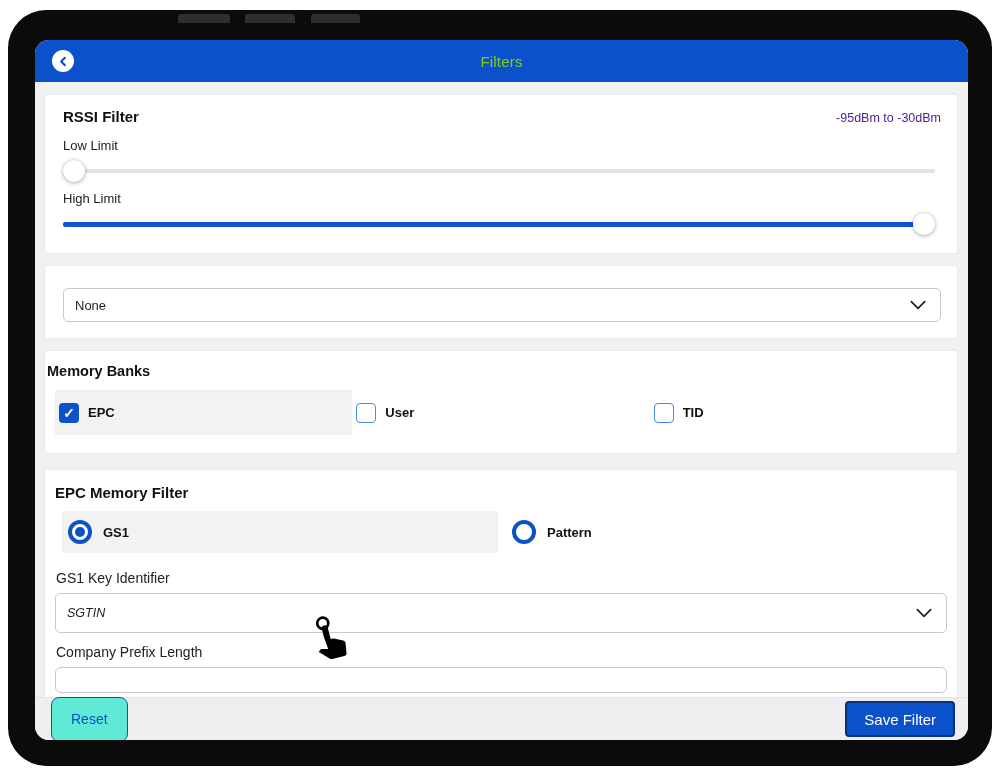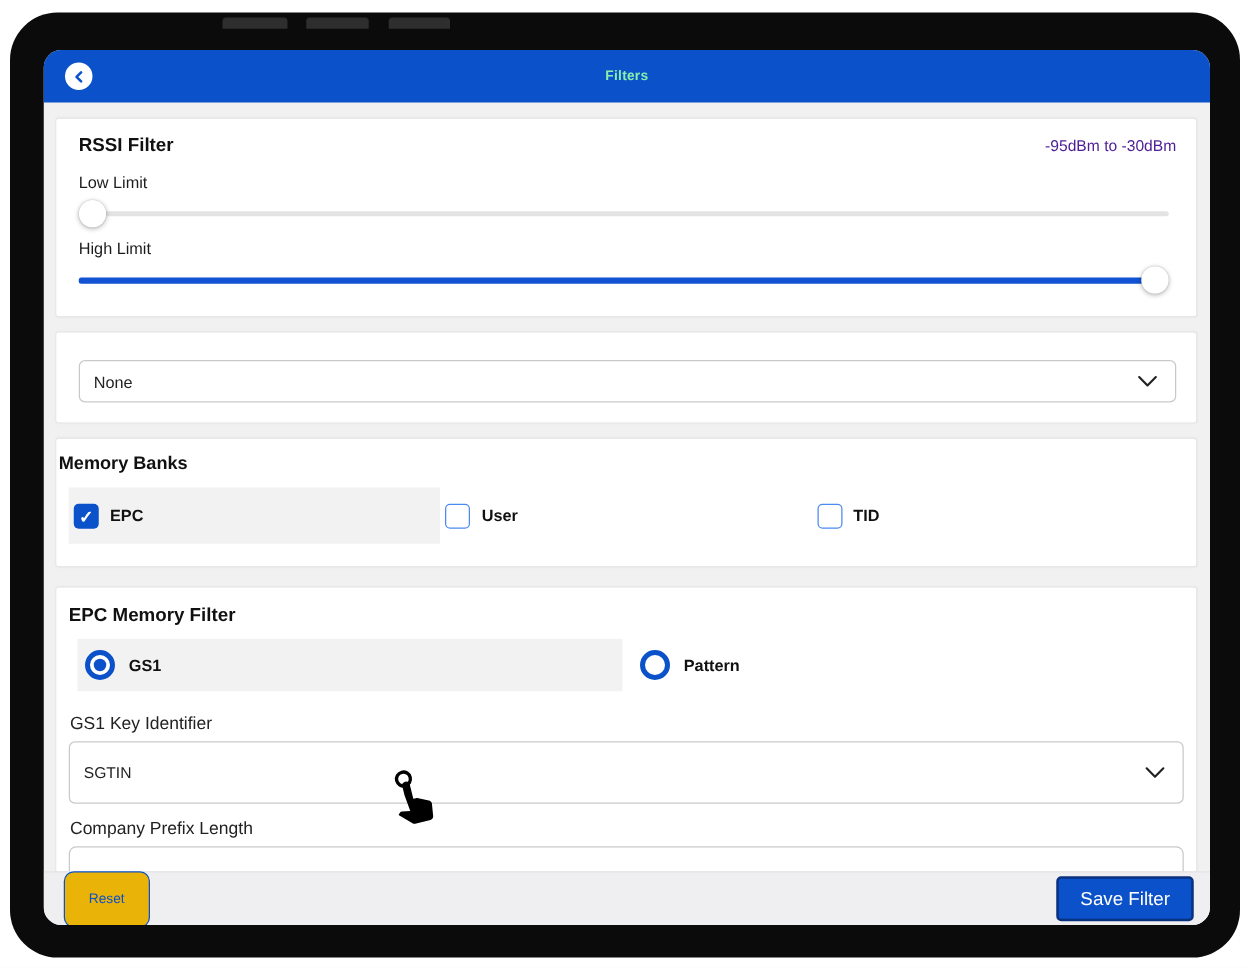--- a/index.html
+++ b/index.html
@@ -11,21 +11,21 @@
   .top-tab { position:absolute; top:4px; height:9px; background:#2e2e2e; border-radius:3px 3px 0 0; }
   .tab1 { left:170px; width:52px; }
   .tab2 { left:237px; width:50px; }
   .tab3 { left:303px; width:49px; }
 
   
   .screen { position:absolute; left:35px; top:40px; width:933px; height:700px; background:#f1f1f2; border-radius:14px; overflow:hidden; }
 
   
   .hdr { position:relative; height:42px; background:#0b51c9; display:flex; align-items:center; justify-content:center; }
-  .hdr-title { color:#86efac; font-size:11px; font-weight:bold; letter-spacing:.2px; }
+  .hdr-title { color:#84cc16; font-size:15px; font-weight:normal; letter-spacing:.2px; }
   .back-btn { position:absolute; left:17px; top:10px; width:22px; height:22px; background:#fff; border-radius:50%; display:flex; align-items:center; justify-content:center; cursor:pointer; }
   .back-btn svg { display:block; }
 
   
   .card { background:#fff; margin:13px 11px 0 10px; border-radius:2px; box-shadow:0 0 2px rgba(0,0,0,.10); }
   .card-pad { padding:13px 16px 18px 18px; }
   .sec-title { font-size:15px; font-weight:bold; color:#111; }
   .sec-title-sm { font-size:14.5px; font-weight:bold; color:#111; }
 
   
@@ -58,29 +58,29 @@
   
   .epc-card { padding:14px 0 0 0; position:relative; }
   .epc-title { margin-left:10px; }
   .radio-row { display:flex; align-items:center; margin:10px 10px 0 17px; }
   .radio-cell { display:flex; align-items:center; gap:11px; cursor:pointer; }
   .radio-cell.hl { width:436px; height:42px; background:#f2f2f3; padding-left:6px; }
   .radio-cell.plain { margin-left:14px; }
   .rdo { width:24px; height:24px; border-radius:50%; border:4px solid #0b51c9; background:#fff; position:relative; flex:0 0 auto; }
   .rdo.on::after { content:""; position:absolute; left:50%; top:50%; width:10px; height:10px; margin:-5px 0 0 -5px; border-radius:50%; background:#0b51c9; }
   .field-label { font-size:14px; color:#222; margin:17px 0 0 11px; }
-  .select.inset { margin:7px 10px 0 10px; height:50px; }
+  .select.inset { margin:7px 10px 0 10px; height:40px;font-style:italic; }
   .input-cut { margin:7px 10px 0 10px; height:26px; background:#fff; border:1px solid #c9c9cb; border-radius:6px; }
 
   
   .tap { position:absolute; left:272px; top:573px; width:46px; height:50px; z-index:30; pointer-events:none; }
 
   
   .footer { position:absolute; left:0; right:0; bottom:0; height:43px; background:#efeff1; border-top:1px solid #e3e3e5; display:flex; align-items:center; justify-content:space-between; padding:0 13px 0 16px; z-index:20; }
-  .btn-reset { height:45px; padding:0 19px; background:#eab308; border:1.5px solid #0b51c9; border-radius:8px; color:#0b51c9; font-size:11px; font-family:inherit; cursor:pointer; }
+  .btn-reset { height:45px; padding:0 19px; background:#5eead4; border:1.5px solid #0b51c9; border-radius:8px; color:#0b51c9; font-size:14px; font-family:inherit; cursor:pointer; }
   .btn-save { height:36px; padding:4px 17px; background:#0b51c9; border:2px solid #0a3180; border-radius:4px; color:#fff; font-size:15px; font-family:inherit; cursor:pointer; }
 </style>
 </head>
 <body>
 
 <div class="stage">
   <div class="frame">
     <div class="top-tab tab1"></div>
     <div class="top-tab tab2"></div>
     <div class="top-tab tab3"></div>

